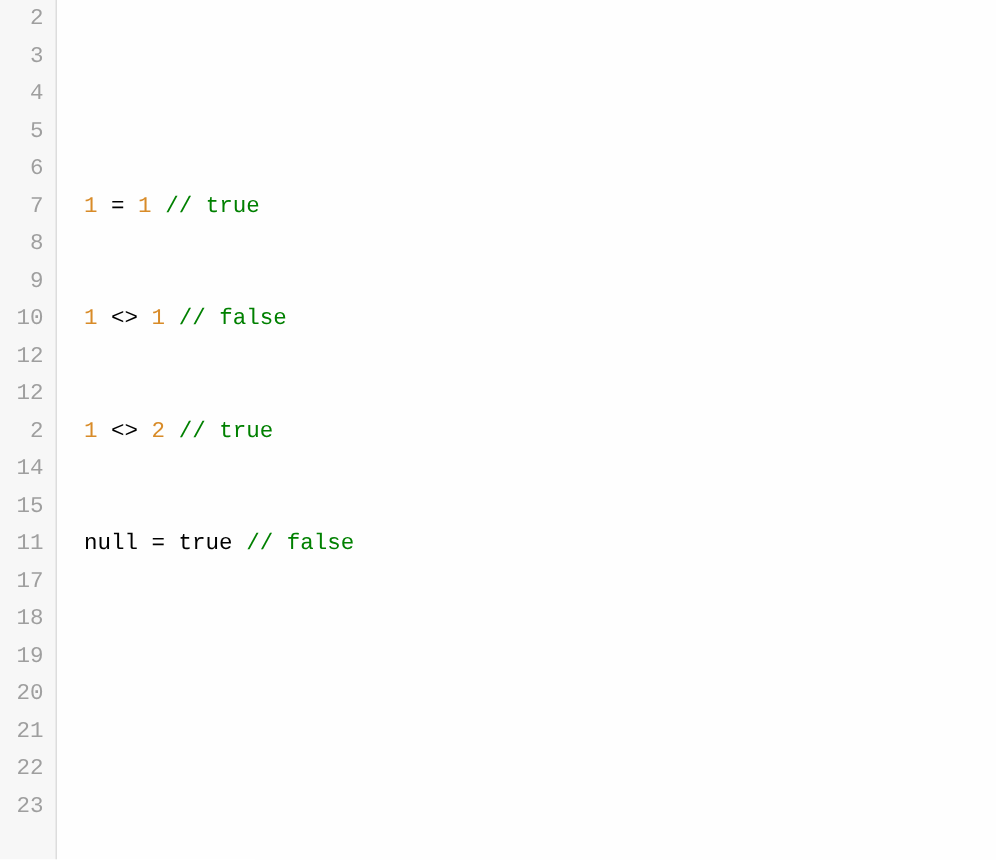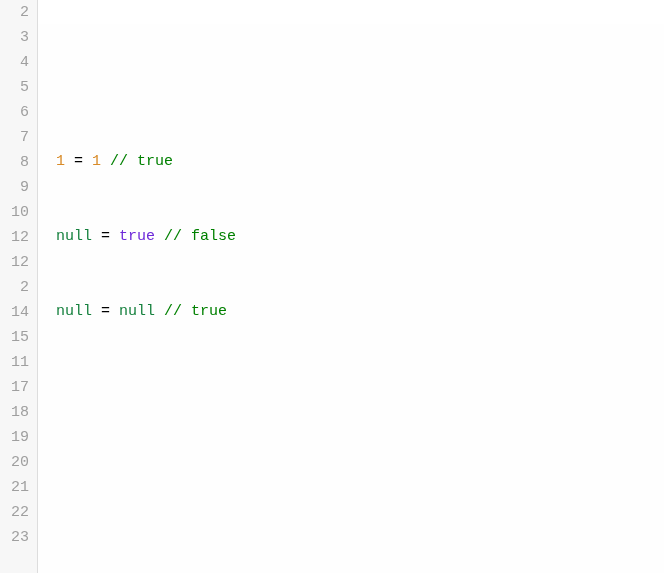--- a/index.html
+++ b/index.html
@@ -26,30 +26,29 @@
       min-width: 38px;
     }
     .gutter div {
       height: 25px;
     }
     .code {
       background: #fefefe;
       padding-left: 18px;
       flex: 1;
       white-space: pre;
-      margin-top: 24px;
     }
     .code div {
       height: 25px;
     }
     .num { color: #d88b28; }
     .op { color: #000000; }
     .comment { color: #008000; }
-    .null { color: #15803d; }
-    .bool { color: #6d28d9; }
+    .null { color: #000000; }
+    .bool { color: #000000; }
   </style>
 </head>
 <body>
 
 <div class="editor">
   <div class="gutter">
     <div>2</div>
     <div>3</div>
     <div>4</div>
     <div>5</div>
@@ -68,22 +67,23 @@
     <div>18</div>
     <div>19</div>
     <div>20</div>
     <div>21</div>
     <div>22</div>
     <div>23</div>
   </div>
   <div class="code">
     <div></div>
     <div><span class="num">1</span> <span class="op">=</span> <span class="num">1</span> <span class="comment">// true</span></div>
+    <div><span class="num">1</span> <span class="op">&lt;&gt;</span> <span class="num">1</span> <span class="comment">// false</span></div>
+    <div><span class="num">1</span> <span class="op">&lt;&gt;</span> <span class="num">2</span> <span class="comment">// true</span></div>
     <div><span class="null">null</span> <span class="op">=</span> <span class="bool">true</span> <span class="comment">// false</span></div>
-    <div><span class="null">null</span> <span class="op">=</span> <span class="null">null</span> <span class="comment">// true</span></div>
     
     
     
     
     
     
     
     
     
     

